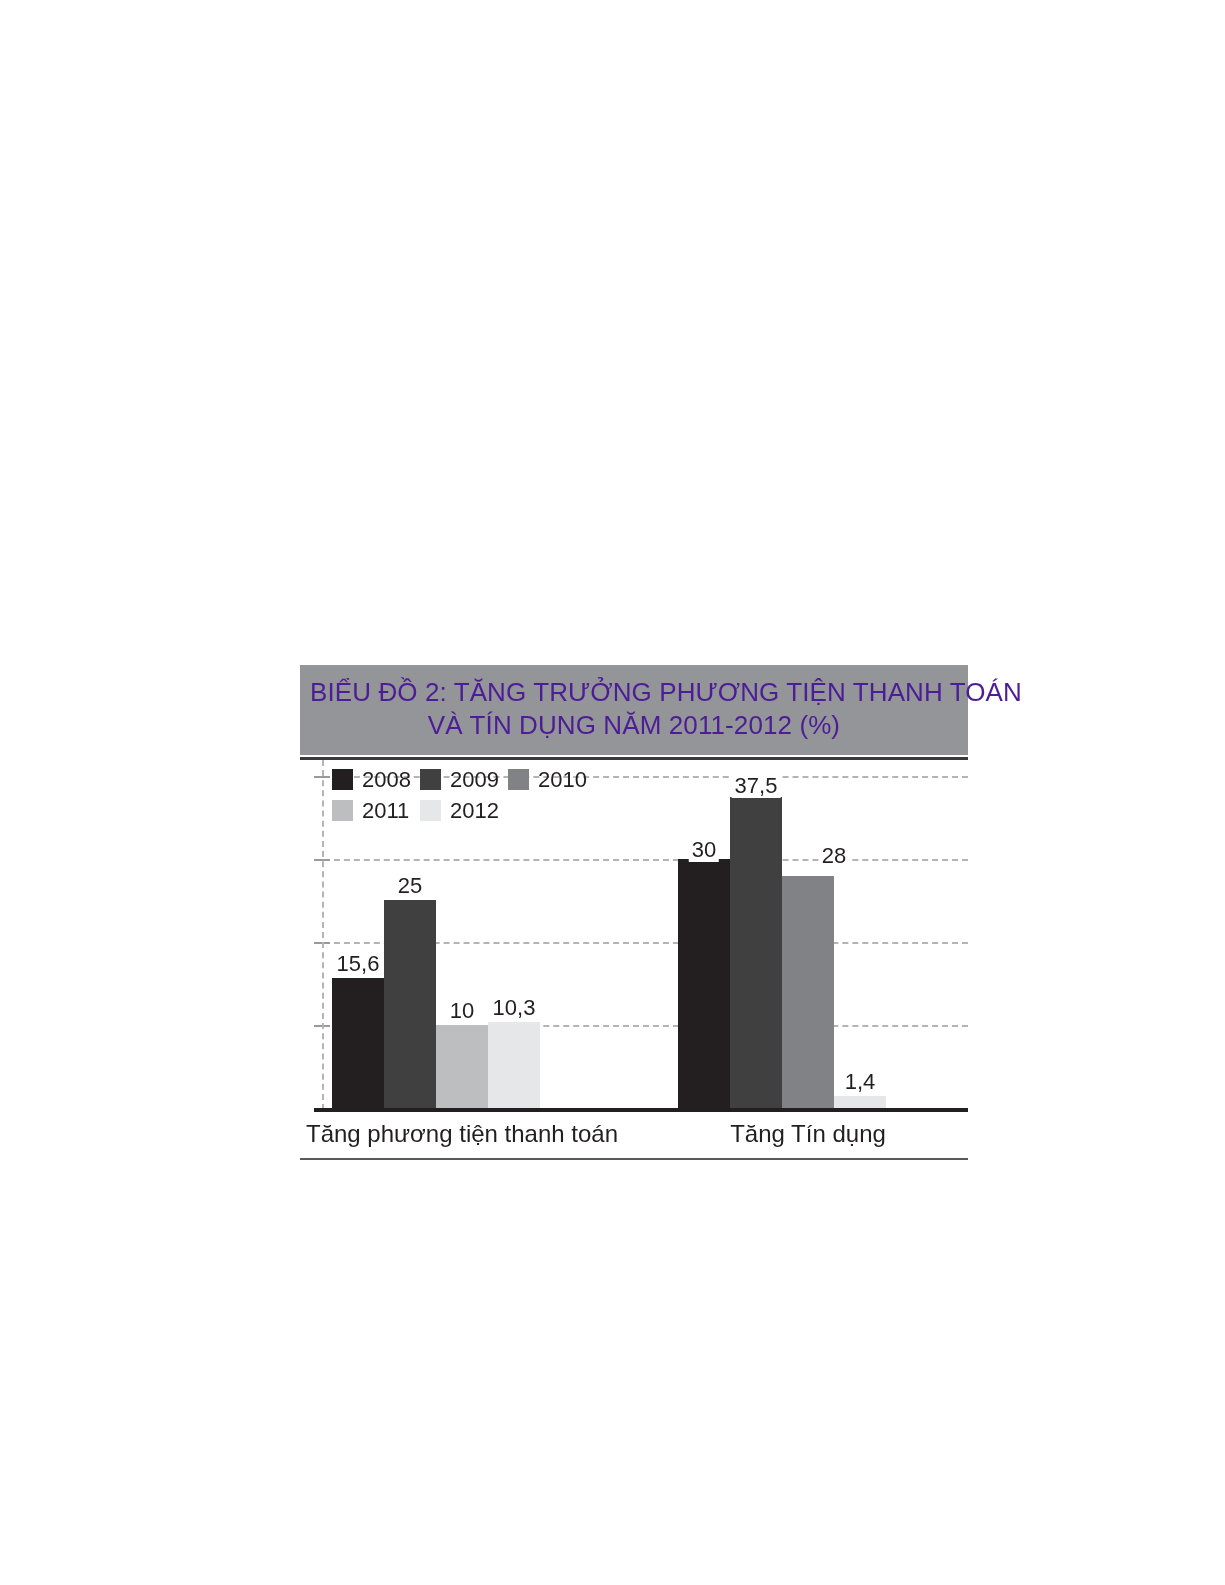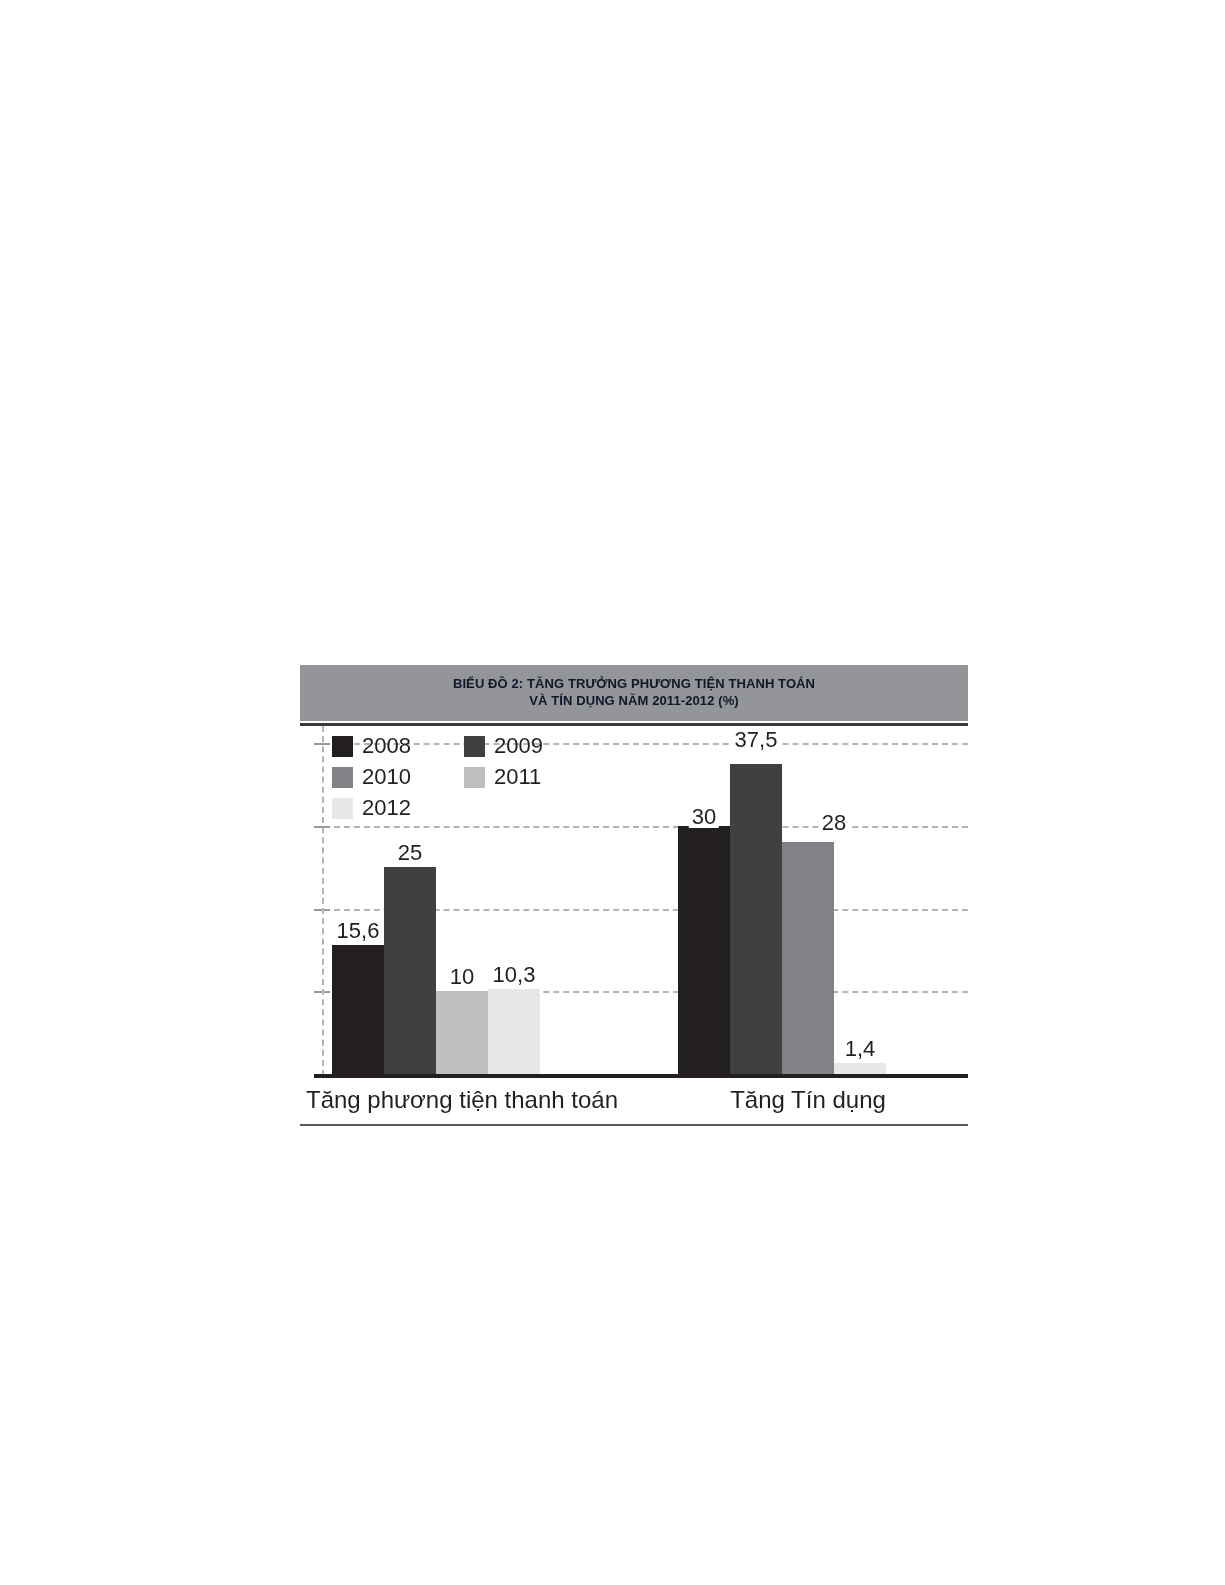--- a/index.html
+++ b/index.html
@@ -24,23 +24,23 @@
   }
 
   
   .chart-header {
     background: #939598;
     padding: 11px 10px 12px 10px;
     box-sizing: border-box;
     text-align: center;
   }
   .chart-header .title-line {
-    color: #0f172a;
-    font-weight: bold;
-    font-size: 13px;
+    color: #4c1d95;
+    font-weight: normal;
+    font-size: 26px;
     letter-spacing: 0.1px;
     line-height: 1.28;
     white-space: nowrap;
   }
   .header-rule {
     height: 3px;
     background: #3a3a3c;
     margin-top: 2px;
   }
 
@@ -94,21 +94,21 @@
     left: 32px;
     top: 7px;
     display: flex;
     flex-wrap: wrap;
     width: 330px;
     row-gap: 5px;
   }
   .legend-item {
     display: flex;
     align-items: center;
-    width: 132px;
+    width: 88px;
     height: 26px;
   }
   .legend-swatch {
     width: 21px;
     height: 21px;
     flex: 0 0 auto;
     margin-right: 9px;
   }
   .legend-label {
     font-size: 22px;
@@ -235,21 +235,21 @@
             <div class="bar-value" style="bottom: 88.3429px;">10,3</div>
           </div>
         </div>
         <div class="bar-group" id="group-1">
           <div class="bar-cell">
             <div class="bar" style="height: 248.571px; background: rgb(35, 31, 32);"></div>
             <div class="bar-value" style="bottom: 246px;">30</div>
           </div>
           <div class="bar-cell">
             <div class="bar" style="height: 310.714px; background: rgb(64, 64, 65);"></div>
-            <div class="bar-value" style="bottom: 323px;">37,5</div>
+            <div class="bar-value" style="bottom: 310px;">37,5</div>
           </div>
           <div class="bar-cell">
             <div class="bar" style="height: 232px; background: rgb(128, 130, 133);"></div>
             <div class="bar-value" style="bottom: 240px; margin-left: 26px;">28</div>
           </div>
           <div class="bar-cell">
             <div class="bar" style="height: 11.6px; background: rgb(230, 231, 232);"></div>
             <div class="bar-value" style="bottom: 14.6px;">1,4</div>
           </div>
         </div>

